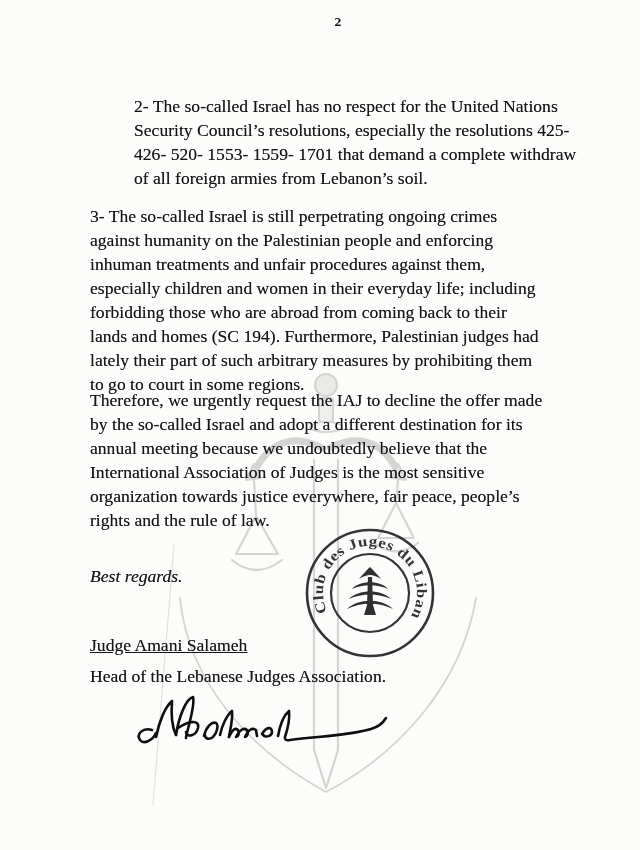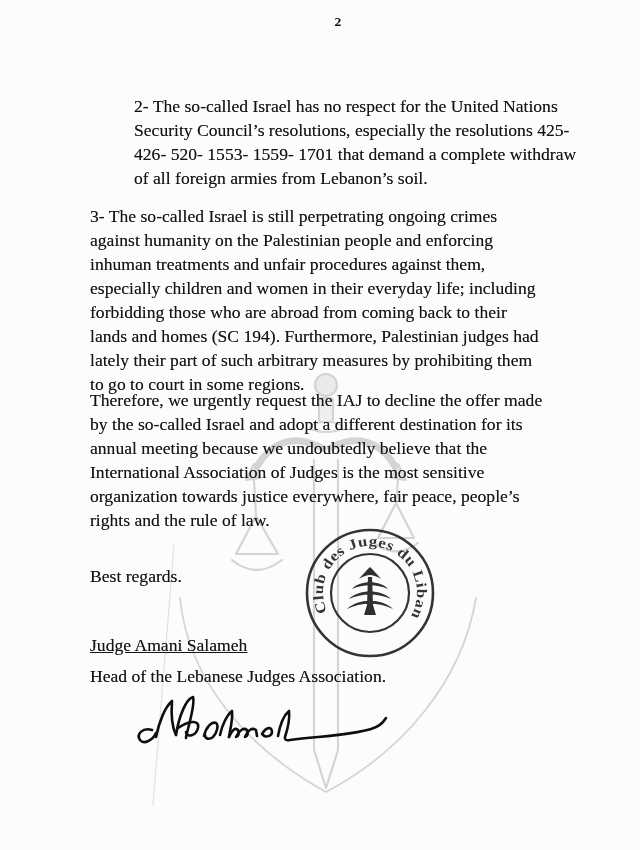--- a/index.html
+++ b/index.html
@@ -24,21 +24,21 @@
     position:absolute;left:90px;width:545px;
     font-size:17.6px;line-height:24px;
     white-space:pre;
     color:#141414;
     text-shadow:0 0 .4px rgba(20,20,20,.55);
     z-index:3;
   }
   .p1{top:94px;margin-left:44px;}
   .p2{top:204px;}
   .p3{top:388px;}
-  .closing{top:564px;}
+  .closing{top:564px;font-style:italic;}
   .signer-name{top:633px;text-decoration:underline;}
   .signer-title{top:664px;}
   .watermark{
     position:absolute;left:90px;top:330px;width:400px;height:480px;
     z-index:1;opacity:.55;
   }
   .stamp{
     position:absolute;left:305px;top:528px;width:130px;height:130px;
     z-index:4;opacity:.92;
   }

